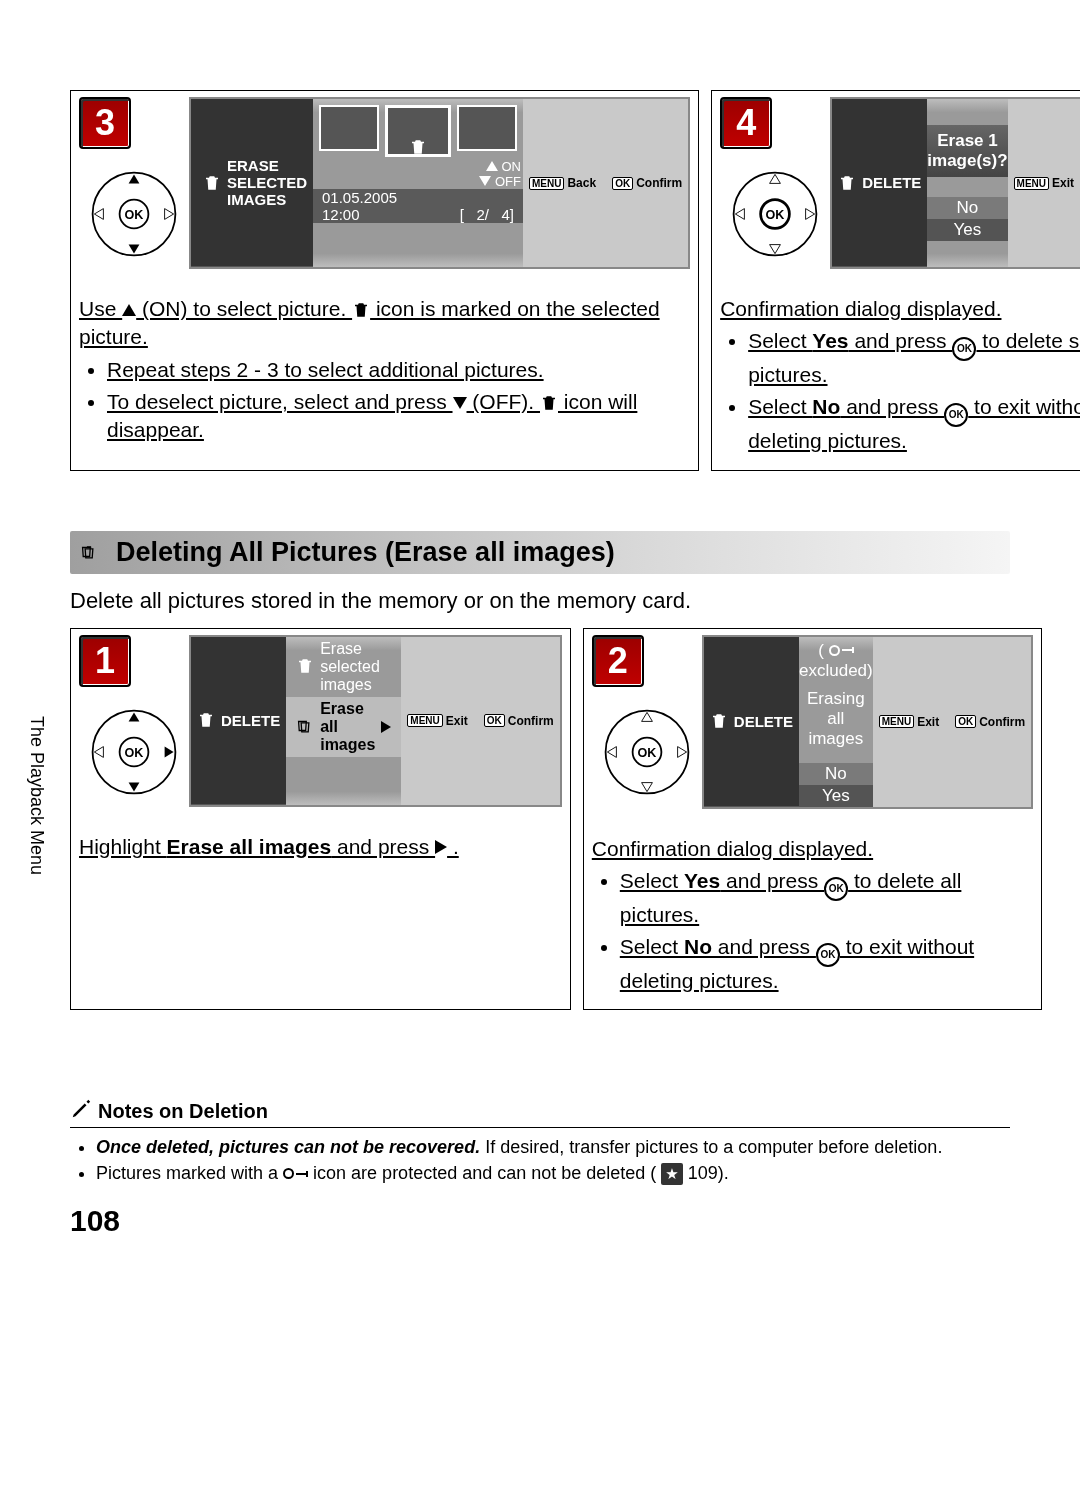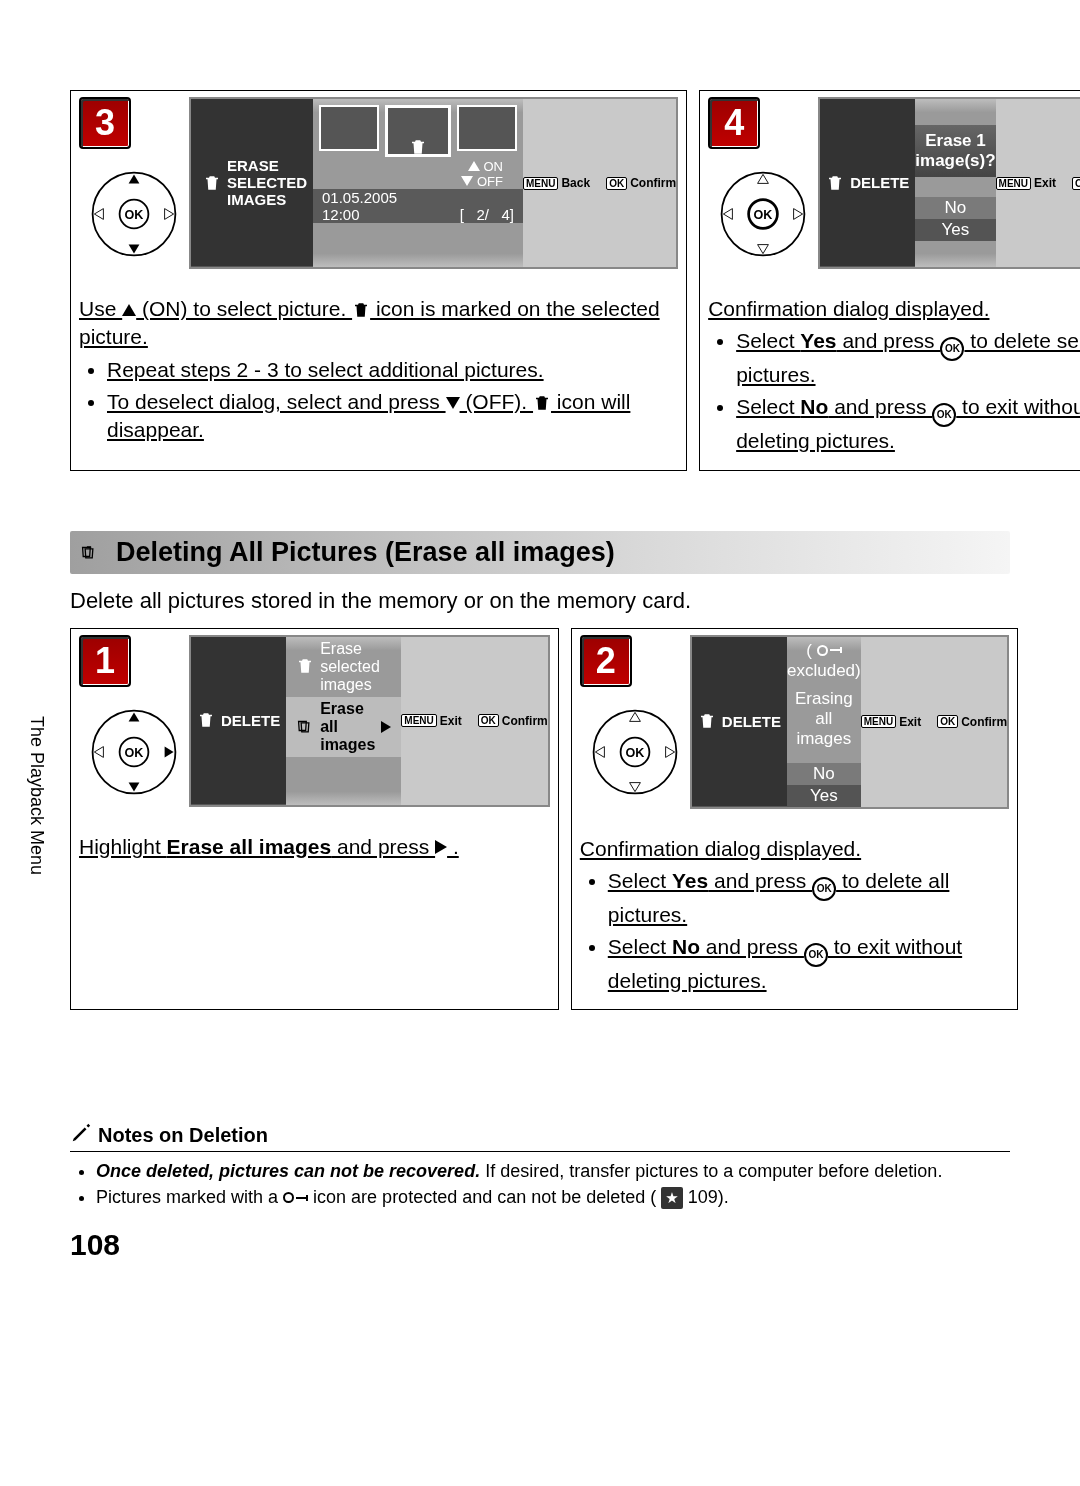--- a/index.html
+++ b/index.html
@@ -78,21 +78,21 @@
     flex: 1;
     display: flex;
     flex-direction: column;
     color: #fff;
     font-size: 15px;
   }
   .lcd-foot {
     background: #c9c9c9;
     color: #000;
     font-size: 12px;
-    padding: 3px 0;
+    padding: 3px 6px;
     display: flex;
     gap: 16px;
     align-items: center;
   }
   .btn-label {
     display:inline-flex; align-items:center; gap:3px;
     font-size:12px; font-weight:bold;
   }
   .key-tag {
     border:1px solid #000; padding:0 2px; font-size:10px; border-radius:2px;
@@ -101,21 +101,21 @@
   .thumb-row {
     display:flex; gap:6px; justify-content:center; padding:6px 6px 2px 6px;
   }
   .thumb {
     width:56px; height:42px; border:2px solid #fff; background:#555;
   }
   .thumb.mid {
     border:3px solid #fff; width:60px; height:46px; position:relative;
   }
   .onoff {
-    display:flex; flex-direction:column; align-items:flex-end; padding:0 20px; font-size:13px; color:#fff; gap:0;
+    display:flex; flex-direction:column; align-items:flex-end; padding:0 2px; font-size:13px; color:#fff; gap:0;
   }
   .date-row {
     display:flex; justify-content:space-between; padding:0 9px; font-size:15px; background:#5a5a5a; color:#fff;
   }
   .body-text {
     font-size: 21px;
     line-height: 1.35;
     margin-top: 26px;
     text-decoration: underline;
   }
@@ -165,21 +165,21 @@
   .lcd-opt.sel { background:#545454; }
   .side-tab {
     position:absolute;
     left:24px; top:710px;
     writing-mode: vertical-rl;
     font-size:18px;
     background:#fff;
     padding:6px 2px;
   }
   .notes {
-    margin-top:112px;
+    margin-top:88px;
   }
   .notes-head {
     border-bottom:1px solid #000; display:flex; align-items:center; gap:6px;
     font-size:20px; font-weight:bold; padding-bottom:2px;
   }
   .notes ul {
     font-size:18px; padding-left:26px; margin-top:6px; line-height:1.45;
   }
   .page-num {
     font-size:30px; font-weight:bold; margin-top:12px;
@@ -260,21 +260,21 @@
               </span>
           </div>
         </div>
       </div>
       <div class="body-text">
         <span>Use </span><span class="tri up"></span><span> (ON) to select picture. </span><span class="trash-icon"><svg viewBox="0 0 24 24">
               <path d="M6 7h12l-1 14H7L6 7zm3-4h6l1 2h4v2H4V5h4l1-2z"></path>
             </svg></span><span> icon is marked on the selected picture.</span>
         <ul>
           <li>Repeat steps 2 - 3 to select additional pictures.</li>
-          <li><span>To deselect dialog, select and press </span><span class="tri down"></span><span> (OFF). </span><span class="trash-icon"><svg viewBox="0 0 24 24">
+          <li><span>To deselect picture, select and press </span><span class="tri down"></span><span> (OFF). </span><span class="trash-icon"><svg viewBox="0 0 24 24">
                   <path d="M6 7h12l-1 14H7L6 7zm3-4h6l1 2h4v2H4V5h4l1-2z"></path>
                 </svg></span><span> icon will disappear.</span></li>
         </ul>
       </div>
     </div>
 
     <div class="panel">
       <div class="panel-top">
         <div>
           <div class="step-num">4</div>

